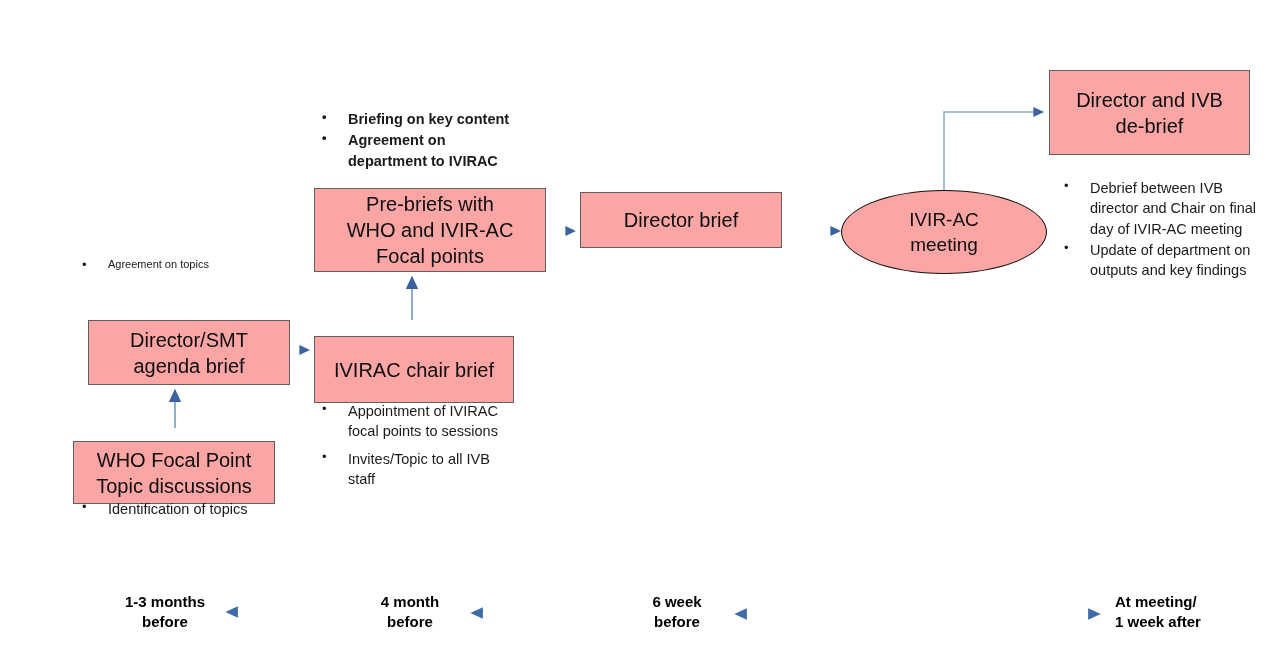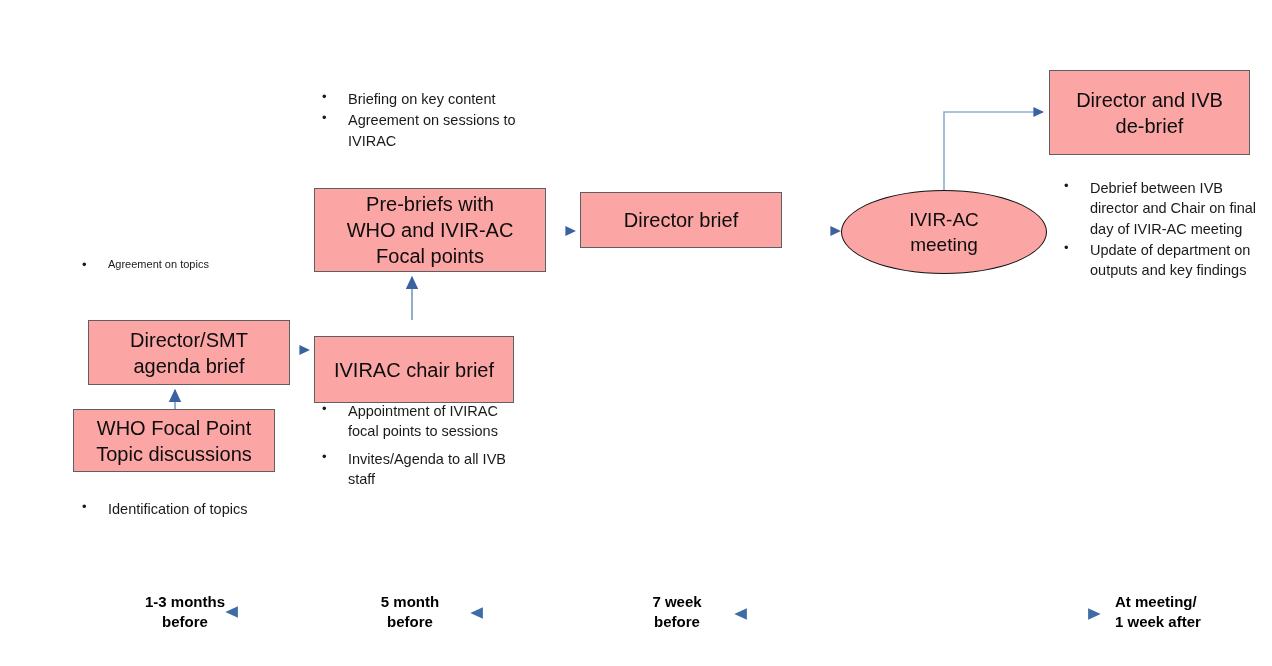--- a/index.html
+++ b/index.html
@@ -147,21 +147,21 @@
     <g>
       <line x1="968" y1="614" x2="1100" y2="614" stroke="url(#fadeRight)" stroke-width="1.7" marker-end="url(#tlArrow)"></line>
     </g>
   </svg>
 
   <div class="node node-box" style="left:73px; top:320px; width:202px; height:65px; font-size:20px;margin-left:15px;">
     <span class="node-text">Director/SMT
 agenda brief</span>
   </div>
 
-  <div class="node node-box" style="left:73px; top:409px; width:202px; height:63px; font-size:20px;">
+  <div class="node node-box" style="left:73px; top:441px; width:202px; height:63px; font-size:20px;">
     <span class="node-text">WHO Focal Point
 Topic discussions</span>
   </div>
 
   <div class="node node-box" style="left:314px; top:336px; width:200px; height:67px; font-size:20px;">
     <span class="node-text">IVIRAC chair brief</span>
   </div>
 
   <div class="node node-box" style="left:314px; top:188px; width:232px; height:84px; font-size:20px;">
     <span class="node-text">Pre-briefs with
@@ -176,48 +176,48 @@
   <div class="node node-ellipse" style="left:841px; top:190px; width:206px; height:84px; font-size:19px;">
     <span class="node-text">IVIR-AC
 meeting</span>
   </div>
 
   <div class="node node-box" style="left:1049px; top:70px; width:201px; height:85px; font-size:20px;">
     <span class="node-text">Director and IVB
 de-brief</span>
   </div>
 
-  <ul class="bullets" style="left:318px; top:89px; width:205px; font-size:14.5px;">
+  <ul class="bullets" style="left:318px; top:109px; width:205px; font-size:14.5px;font-weight:bold;">
     <li>Briefing on key content</li>
-    <li>Agreement on sessions to IVIRAC</li>
+    <li>Agreement on department to IVIRAC</li>
   </ul>
 
   <ul class="bullets" style="left:78px; top:257px; width:200px; font-size:11px;">
     <li>Agreement on topics</li>
   </ul>
 
   <ul class="bullets" style="left:78px; top:499px; width:200px; font-size:14.5px;">
     <li>Identification of topics</li>
   </ul>
 
   <ul class="bullets" style="left:318px; top:394px; width:200px; font-size:14.5px;">
     <li style="margin-top:7px;">Appointment of IVIRAC focal points to sessions</li>
-    <li style="margin-top:7px;">Invites/Agenda to all IVB staff</li>
+    <li style="margin-top:7px;">Invites/Topic to all IVB staff</li>
   </ul>
 
   <ul class="bullets" style="left:1060px; top:178px; width:200px; font-size:14.5px;">
     <li>Debrief between IVB director and Chair on final day of IVIR-AC meeting</li>
     <li>Update of department on outputs and key findings</li>
   </ul>
 
-  <div class="timeline-label tl-center" style="left:111px; top:592px; width:148px; font-size:15px;">1-3 months
+  <div class="timeline-label tl-center" style="left:91px; top:592px; width:148px; font-size:15px;">1-3 months
 before</div>
 
-  <div class="timeline-label tl-center" style="left:340px; top:592px; width:140px; font-size:15px;">5 month
+  <div class="timeline-label tl-center" style="left:340px; top:592px; width:140px; font-size:15px;">4 month
 before</div>
 
-  <div class="timeline-label tl-center" style="left:608px; top:592px; width:138px; font-size:15px;">7 week
+  <div class="timeline-label tl-center" style="left:608px; top:592px; width:138px; font-size:15px;">6 week
 before</div>
 
   <div class="timeline-label tl-left" style="left:1115px; top:592px; width:160px; font-size:15px;">At meeting/
 1 week after</div>
 
 </div>
 
 </body></html>

